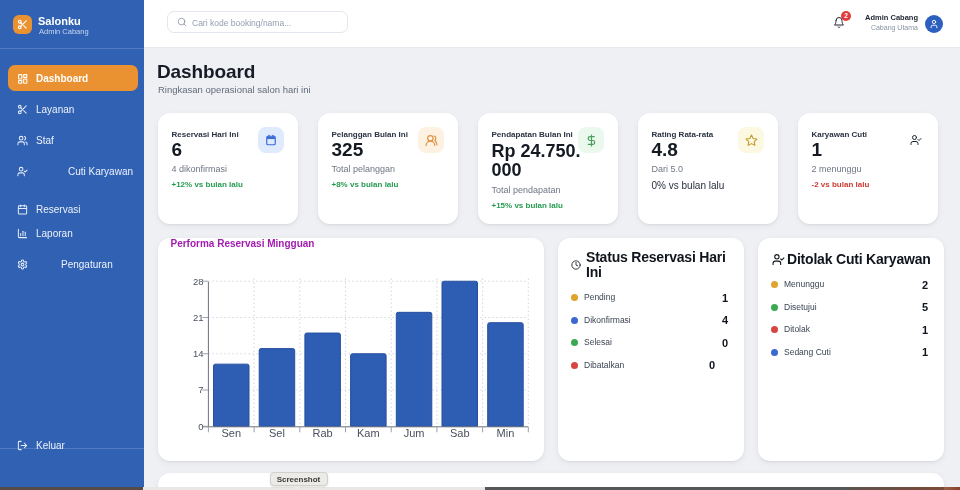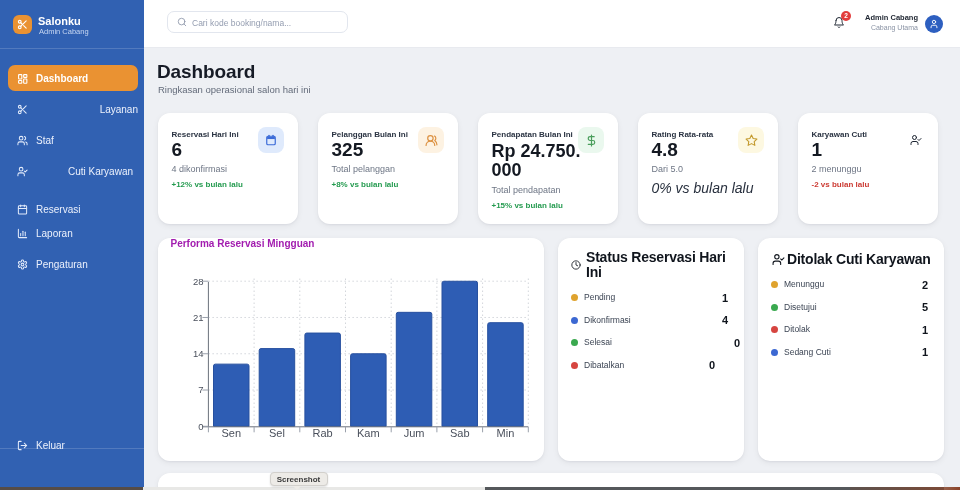--- a/index.html
+++ b/index.html
@@ -80,21 +80,21 @@
 
   <div class="menu-item active" style="top:65px;">
     <svg width="11" height="11" viewBox="0 0 24 24" fill="none" stroke="#fff" stroke-width="2.4" stroke-linejoin="round">
         <rect x="3.5" y="3.5" width="7" height="9.5" rx="1"></rect>
         <rect x="14.5" y="3.5" width="7" height="6" rx="1"></rect>
         <rect x="14.5" y="13" width="7" height="9.5" rx="1"></rect>
         <rect x="3.5" y="16.5" width="7" height="6" rx="1"></rect>
       </svg>
     <span>Dashboard</span>
   </div>
-  <div class="menu-item" style="top:96px;justify-content:space-between;">
+  <div class="menu-item" style="top:96px;">
     <svg width="11" height="11" viewBox="0 0 24 24" fill="none" stroke="#e4ecfb" stroke-width="2.2" stroke-linecap="round" stroke-linejoin="round">
         <circle cx="6" cy="6" r="3"></circle>
         <circle cx="6" cy="18" r="3"></circle>
         <path d="M20 4 8.12 15.88"></path>
         <path d="M14.47 14.48 20 20"></path>
         <path d="M8.12 8.12 12 12"></path>
       </svg>
     <span>Layanan</span>
   </div>
   <div class="menu-item" style="top:127px;text-align:right;">
@@ -125,21 +125,21 @@
   </div>
   <div class="menu-item" style="top:220px;">
     <svg width="11" height="11" viewBox="0 0 24 24" fill="none" stroke="#e4ecfb" stroke-width="2.2" stroke-linecap="round" stroke-linejoin="round">
         <path d="M3 3v16a2 2 0 0 0 2 2h16"></path>
         <path d="M8 17v-5"></path>
         <path d="M13 17V7"></path>
         <path d="M18 17v-8"></path>
       </svg>
     <span>Laporan</span>
   </div>
-  <div class="menu-item" style="top:251px;">
+  <div class="menu-item" style="top:251px;gap:25px;">
     <svg width="11" height="11" viewBox="0 0 24 24" fill="none" stroke="#e4ecfb" stroke-width="2.2" stroke-linecap="round" stroke-linejoin="round">
         <path d="M12.22 2h-.44a2 2 0 0 0-2 2v.18a2 2 0 0 1-1 1.73l-.43.25a2 2 0 0 1-2 0l-.15-.08a2 2 0 0 0-2.73.73l-.22.38a2 2 0 0 0 .73 2.73l.15.1a2 2 0 0 1 1 1.72v.51a2 2 0 0 1-1 1.74l-.15.09a2 2 0 0 0-.73 2.73l.22.38a2 2 0 0 0 2.73.73l.15-.08a2 2 0 0 1 2 0l.43.25a2 2 0 0 1 1 1.73V20a2 2 0 0 0 2 2h.44a2 2 0 0 0 2-2v-.18a2 2 0 0 1 1-1.73l.43-.25a2 2 0 0 1 2 0l.15.08a2 2 0 0 0 2.73-.73l.22-.39a2 2 0 0 0-.73-2.73l-.15-.08a2 2 0 0 1-1-1.74v-.5a2 2 0 0 1 1-1.74l.15-.09a2 2 0 0 0 .73-2.73l-.22-.38a2 2 0 0 0-2.73-.73l-.15.08a2 2 0 0 1-2 0l-.43-.25a2 2 0 0 1-1-1.73V4a2 2 0 0 0-2-2z"></path>
         <circle cx="12" cy="12" r="3"></circle>
       </svg>
     <span>Pengaturan</span>
   </div>
   <div class="side-divider" style="top:448px;"></div>
   <div class="menu-item" style="top:432px;">
     <svg width="11" height="11" viewBox="0 0 24 24" fill="none" stroke="#e4ecfb" stroke-width="2.2" stroke-linecap="round" stroke-linejoin="round">
         <path d="M9 21H5a2 2 0 0 1-2-2V5a2 2 0 0 1 2-2h4"></path>
@@ -222,21 +222,21 @@
 
 <div class="card stat" style="left:638px;">
   <div class="t">Rating Rata-rata</div>
   <div class="ic" style="background:#fdf8e1;">
     <svg width="13" height="13" viewBox="0 0 24 24" fill="none" stroke="#c3992c" stroke-width="2" stroke-linecap="round" stroke-linejoin="round">
         <path d="M12 2l3.09 6.26L22 9.27l-5 4.87 1.18 6.88L12 17.77l-6.18 3.25L7 14.14 2 9.27l6.91-1.01L12 2z"></path>
       </svg>
   </div>
   <div class="num">4.8</div>
   <div class="s">Dari 5.0</div>
-  <div class="d dark" style="font-weight:normal; font-size:14px;font-style:italic;">0% vs bulan lalu</div>
+  <div class="d dark" style="font-weight:normal; font-size:10px;">0% vs bulan lalu</div>
 </div>
 
 <div class="card stat" style="left:798px;">
   <div class="t">Karyawan Cuti</div>
   <div class="ic" style="background:transparent; right:13px; top:18px; width:18px; height:18px;">
     <svg width="12" height="12" viewBox="0 0 24 24" fill="none" stroke="#1b2330" stroke-width="2" stroke-linecap="round" stroke-linejoin="round">
         <path d="M16 21v-2a4 4 0 0 0-4-4H6a4 4 0 0 0-4 4v2"></path>
         <circle cx="9" cy="7" r="4"></circle>
         <path d="m16 11 2 2 4-4"></path>
       </svg>
@@ -317,21 +317,21 @@
 <div class="srow" style="left:571px; top:292px; width:157px;">
     <span class="dot c-amber"></span>
     <span class="l">Pending</span>
     <span class="v">1</span>
   </div>
 <div class="srow" style="left:571px; top:314.5px; width:157px;">
     <span class="dot c-blue"></span>
     <span class="l">Dikonfirmasi</span>
     <span class="v">4</span>
   </div>
-<div class="srow" style="left:571px; top:337px; width:169px;">
+<div class="srow" style="left:571px; top:337px; width:157px;">
     <span class="dot c-green"></span>
     <span class="l">Selesai</span>
     <span class="v">0</span>
   </div>
 <div class="srow" style="left:571px; top:359.5px; width:144px;">
     <span class="dot c-red"></span>
     <span class="l">Dibatalkan</span>
     <span class="v">0</span>
   </div>
 

